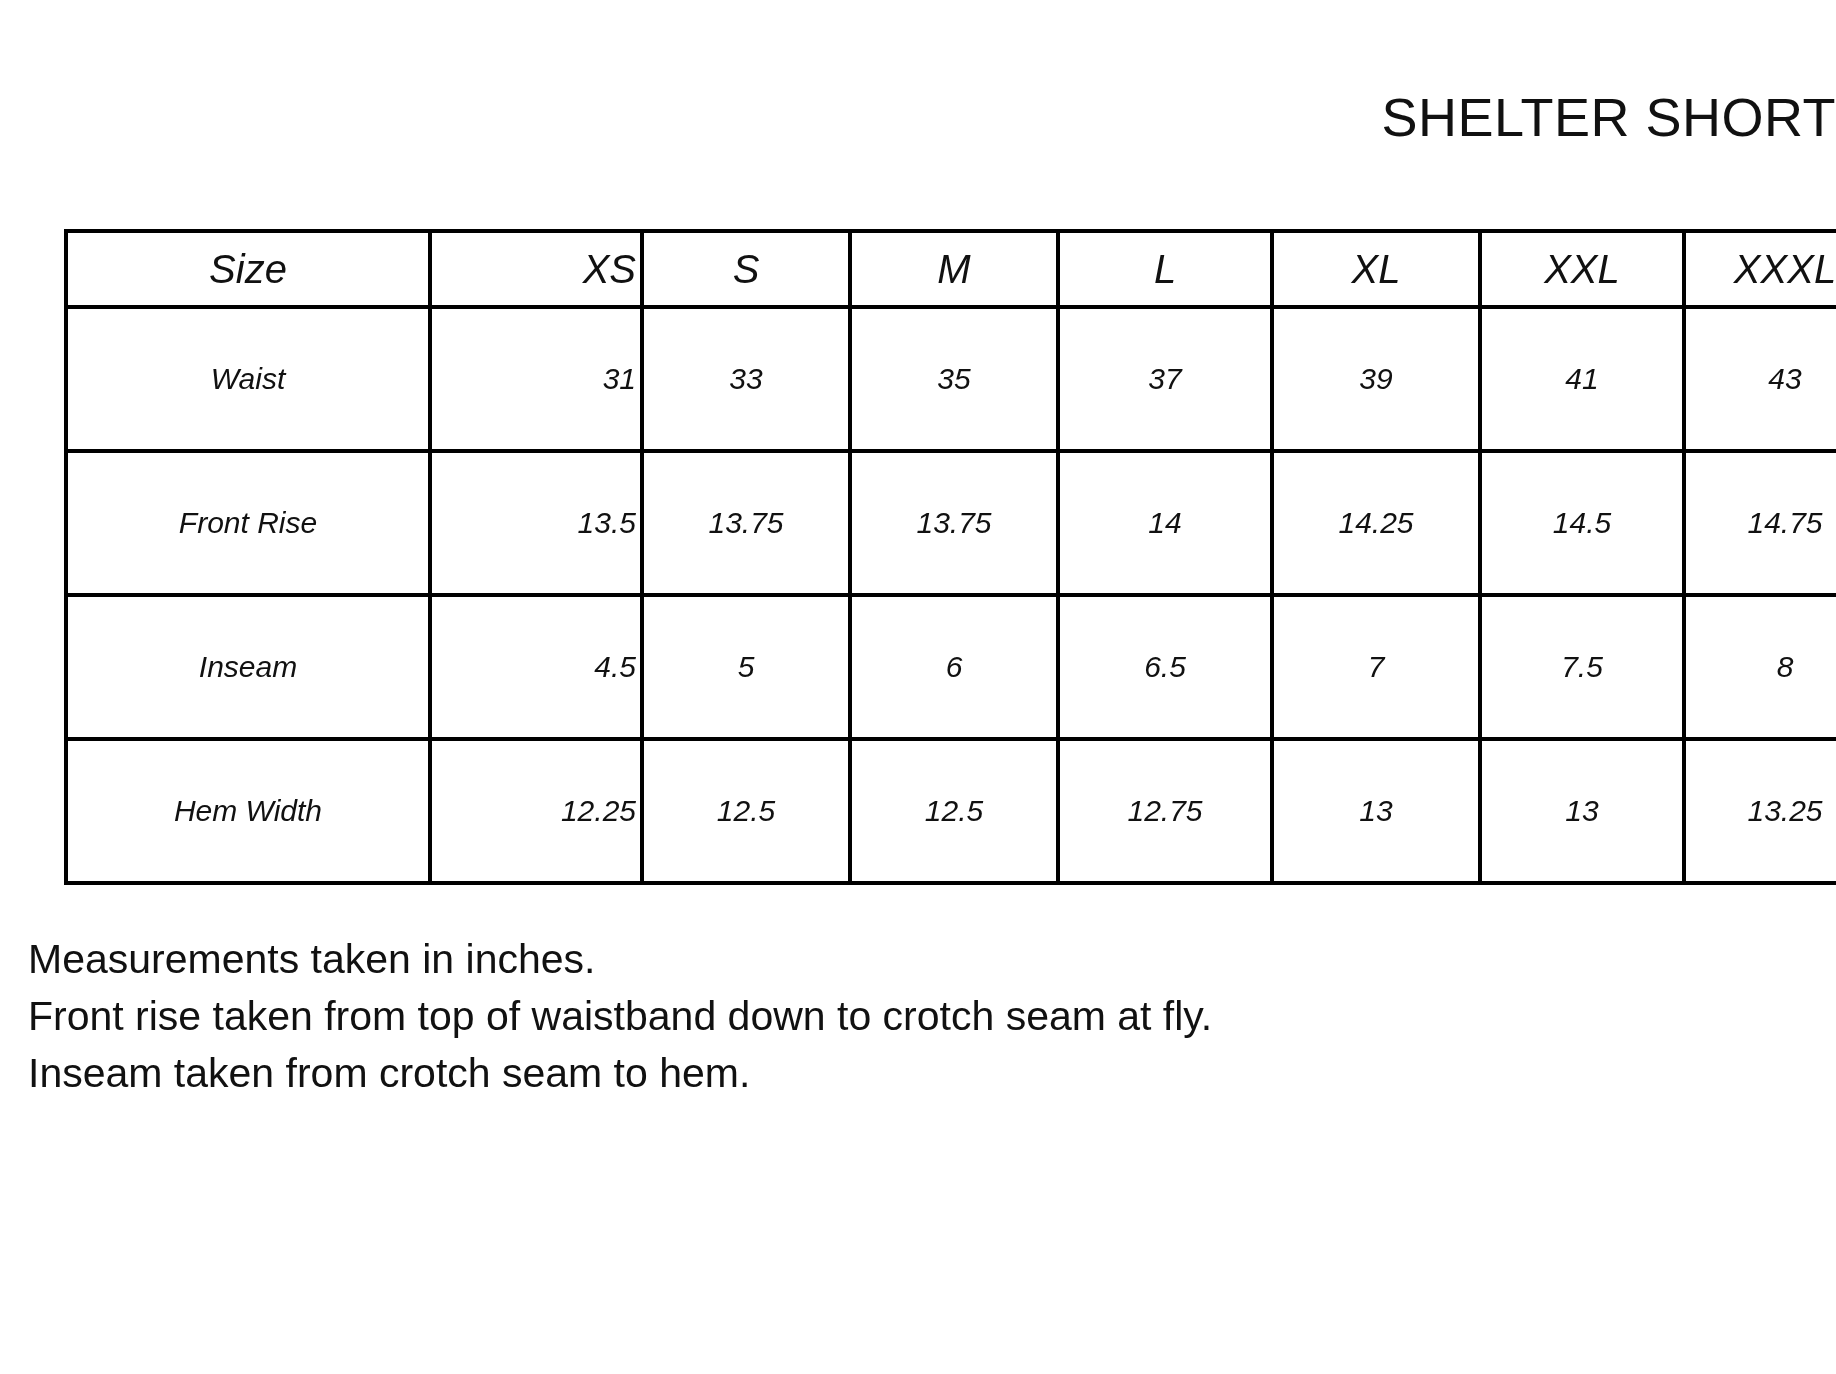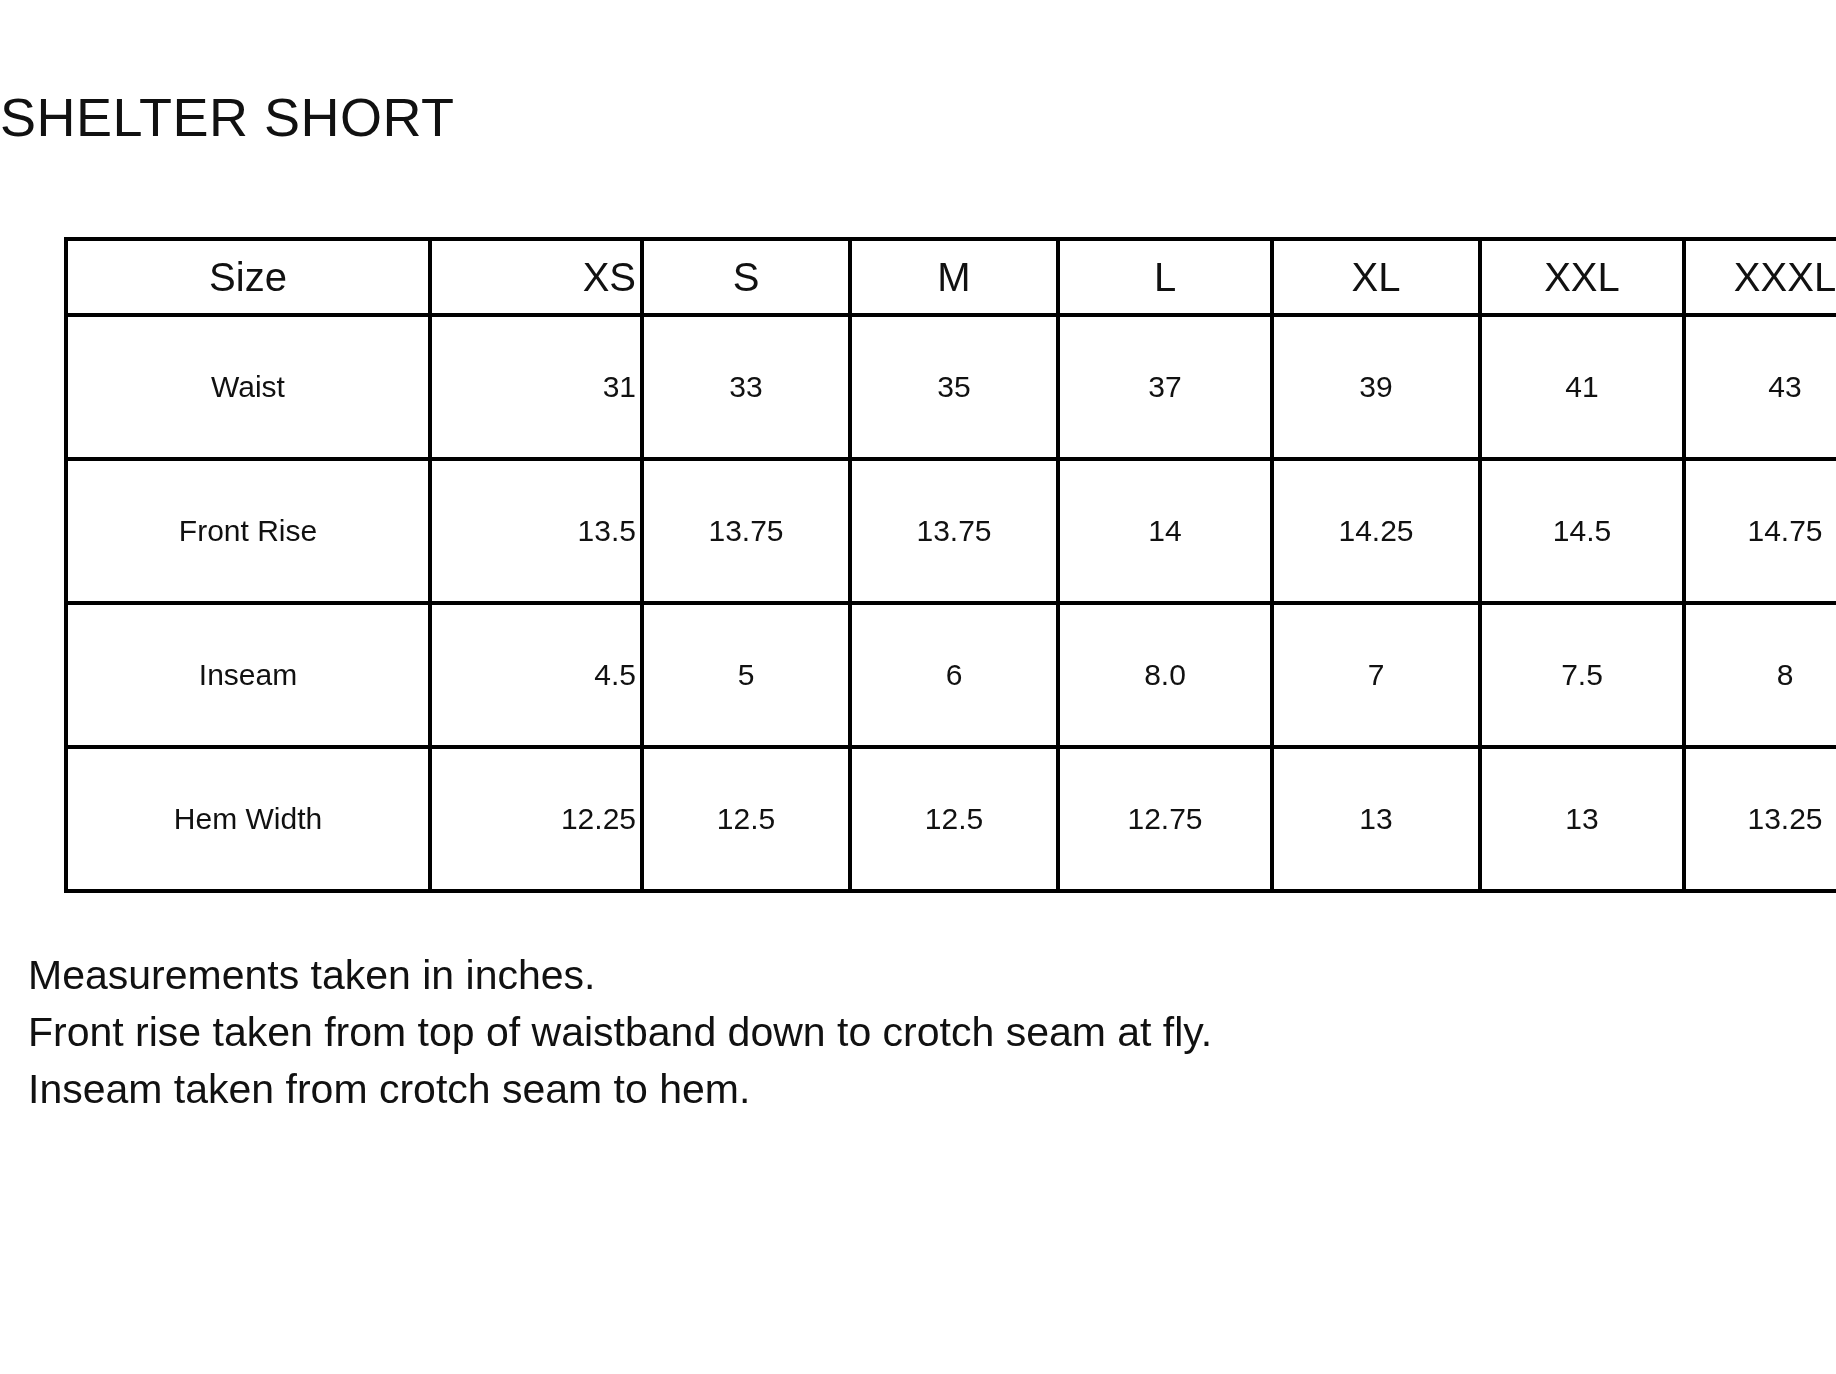--- a/index.html
+++ b/index.html
@@ -16,33 +16,34 @@
   }
   .page {
     width: 1836px;
     height: 1374px;
     box-sizing: border-box;
     padding: 0;
     position: relative;
     background: #ffffff;
   }
   .title {
-    text-align: left;
+    text-align: right;
     font-size: 54px;
     font-weight: 400;
     letter-spacing: 0.5px;
     margin: 0;
     padding-top: 88px;
     line-height: 1.1;
     color: #111111;
   }
   .table-wrap {
-    margin: 12px auto;
+    margin: 4px auto;
     padding-top: 78px;
     width: 1708px;
+    font-style: italic;
   }
   table.size-chart {
     border-collapse: collapse;
     width: 100%;
     table-layout: fixed;
   }
   table.size-chart td {
     border: 4px solid #000000;
     text-align: center;
     vertical-align: middle;
@@ -122,21 +123,21 @@
           <td class="c-xl">14.25</td>
           <td class="c-xxl">14.5</td>
           <td class="c-xxxl">14.75</td>
         </tr>
 
         <tr>
           <td class="label-col">Inseam</td>
           <td class="c-xs">4.5</td>
           <td class="c-s">5</td>
           <td class="c-m">6</td>
-          <td class="c-l">8.0</td>
+          <td class="c-l">6.5</td>
           <td class="c-xl">7</td>
           <td class="c-xxl">7.5</td>
           <td class="c-xxxl">8</td>
         </tr>
 
         <tr>
           <td class="label-col">Hem Width</td>
           <td class="c-xs">12.25</td>
           <td class="c-s">12.5</td>
           <td class="c-m">12.5</td>

